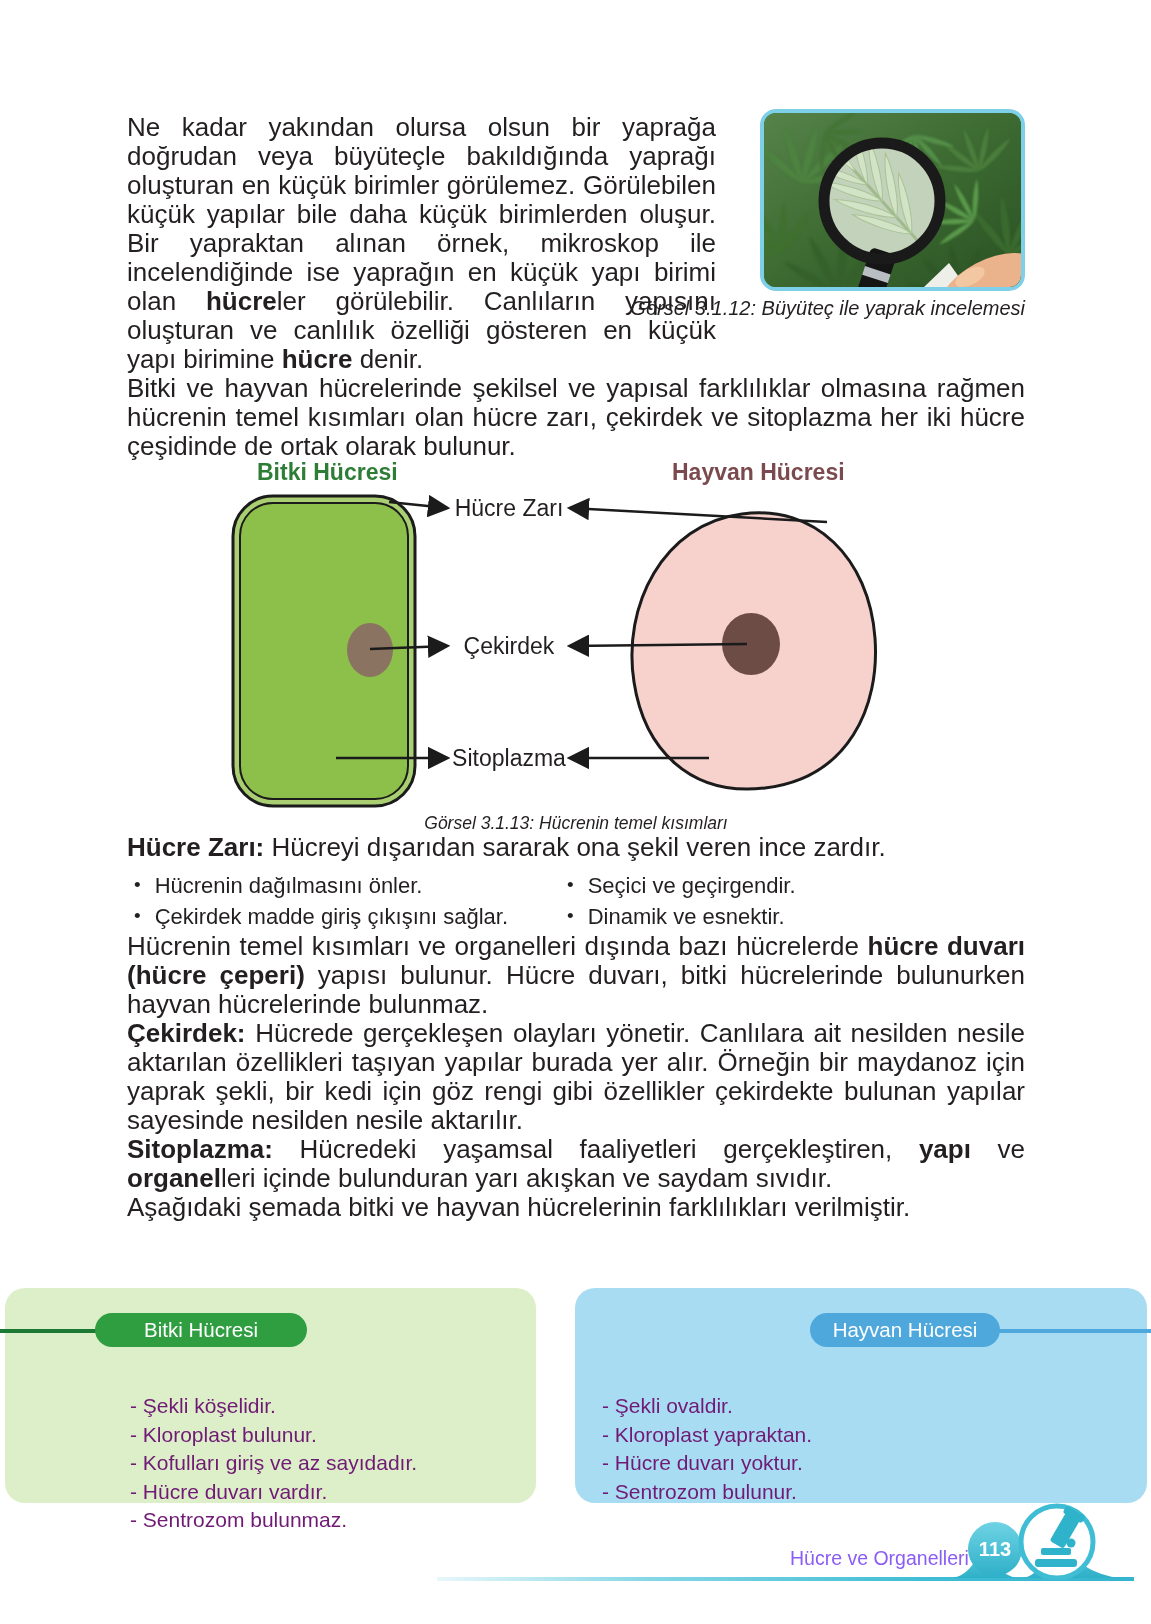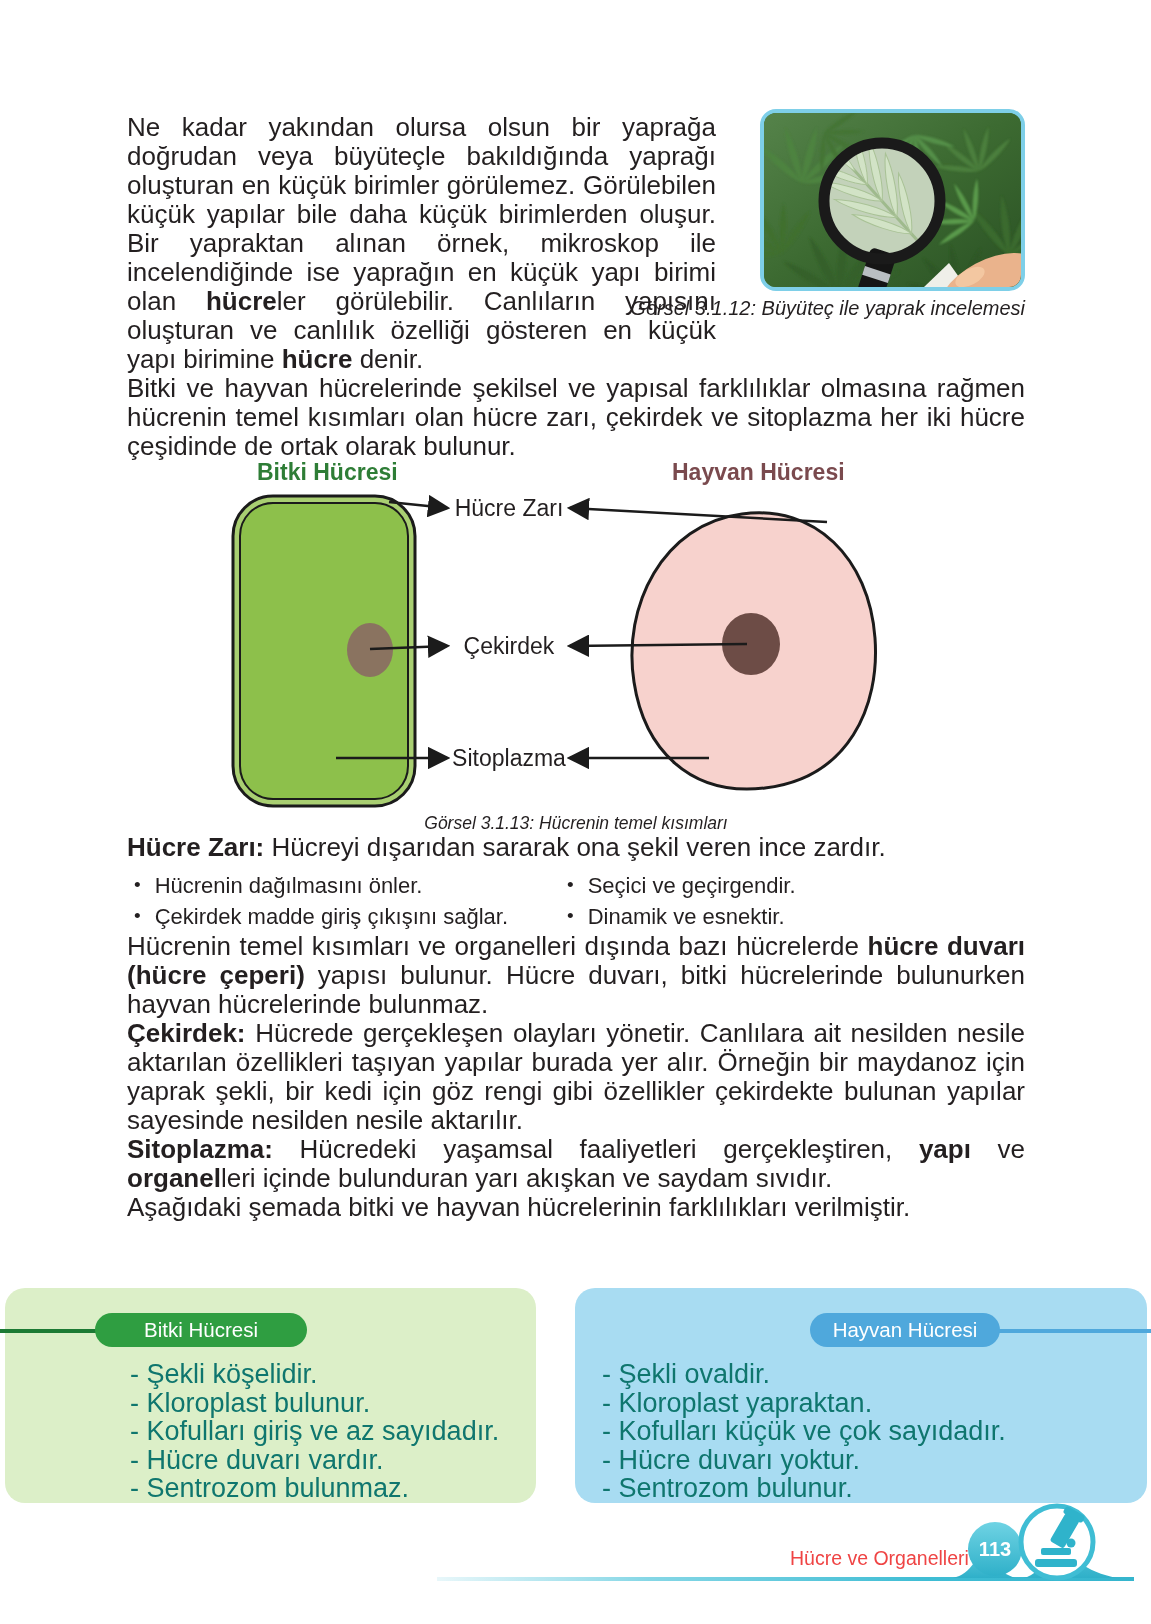--- a/index.html
+++ b/index.html
@@ -39,26 +39,26 @@
   .comparison{position:absolute;left:0;top:1288px;width:1151px;height:215px;}
   .panel{position:absolute;top:0;height:215px;border-radius:20px;}
   .panel-plant{left:5px;width:531px;background:#dcefc8;}
   .panel-animal{left:575px;width:572px;background:#a8dcf2;}
   .connector{position:absolute;height:4px;top:41px;z-index:1;}
   .connector-plant{left:0;width:100px;background:#1c7a34;}
   .connector-animal{left:985px;width:166px;background:#4fa8dc;}
   .badge{position:absolute;top:25px;font-size:20.5px;color:#fff;padding:5px 0;text-align:center;border-radius:24px;z-index:2;}
   .badge-plant{left:90px;width:212px;background:#2f9e41;}
   .badge-animal{left:235px;width:190px;background:#4fa8dc;}
-  .panel ul{list-style:none;margin:72px 0 0;padding:0;font-size:27px;line-height:28.6px;color:#0f766e;}
+  .panel ul{list-style:none;margin:104px 0 0;padding:0;font-size:21px;line-height:28.6px;color:#701a75;}
   .panel-plant ul{padding-left:125px;}
   .panel-animal ul{padding-left:27px;}
 
   
-  .footer-title{position:absolute;left:790px;top:1547px;font-size:19.5px;color:#ef4444;}
+  .footer-title{position:absolute;left:790px;top:1547px;font-size:19.5px;color:#8b5cf6;}
   .footer-line{position:absolute;left:437px;top:1577px;width:697px;height:3.5px;
                background:linear-gradient(90deg,#e8f7fa,#86d7e6 30%,#3fbdd4 70%,#35b5cd);}
   .footer-emblem{position:absolute;left:925px;top:1502px;}
 </style>
 </head>
 <body>
 
 <div class="page">
   <div class="content">
 
@@ -199,21 +199,20 @@
         <li>- Kofulları giriş ve az sayıdadır.</li>
         <li>- Hücre duvarı vardır.</li>
         <li>- Sentrozom bulunmaz.</li>
       </ul>
     </div>
     <div class="panel panel-animal">
       <div class="badge badge-animal">Hayvan Hücresi</div>
       <ul>
         <li>- Şekli ovaldir.</li>
         <li>- Kloroplast yapraktan.</li>
-        <li>- Kofulları küçük ve çok sayıdadır.</li>
         <li>- Hücre duvarı yoktur.</li>
         <li>- Sentrozom bulunur.</li>
       </ul>
     </div>
   </div>
 
   <span class="footer-title">Hücre ve Organelleri</span>
   <div class="footer-line"></div>
   <svg class="footer-emblem" width="220" height="80" viewBox="0 0 220 80">
     <defs>

